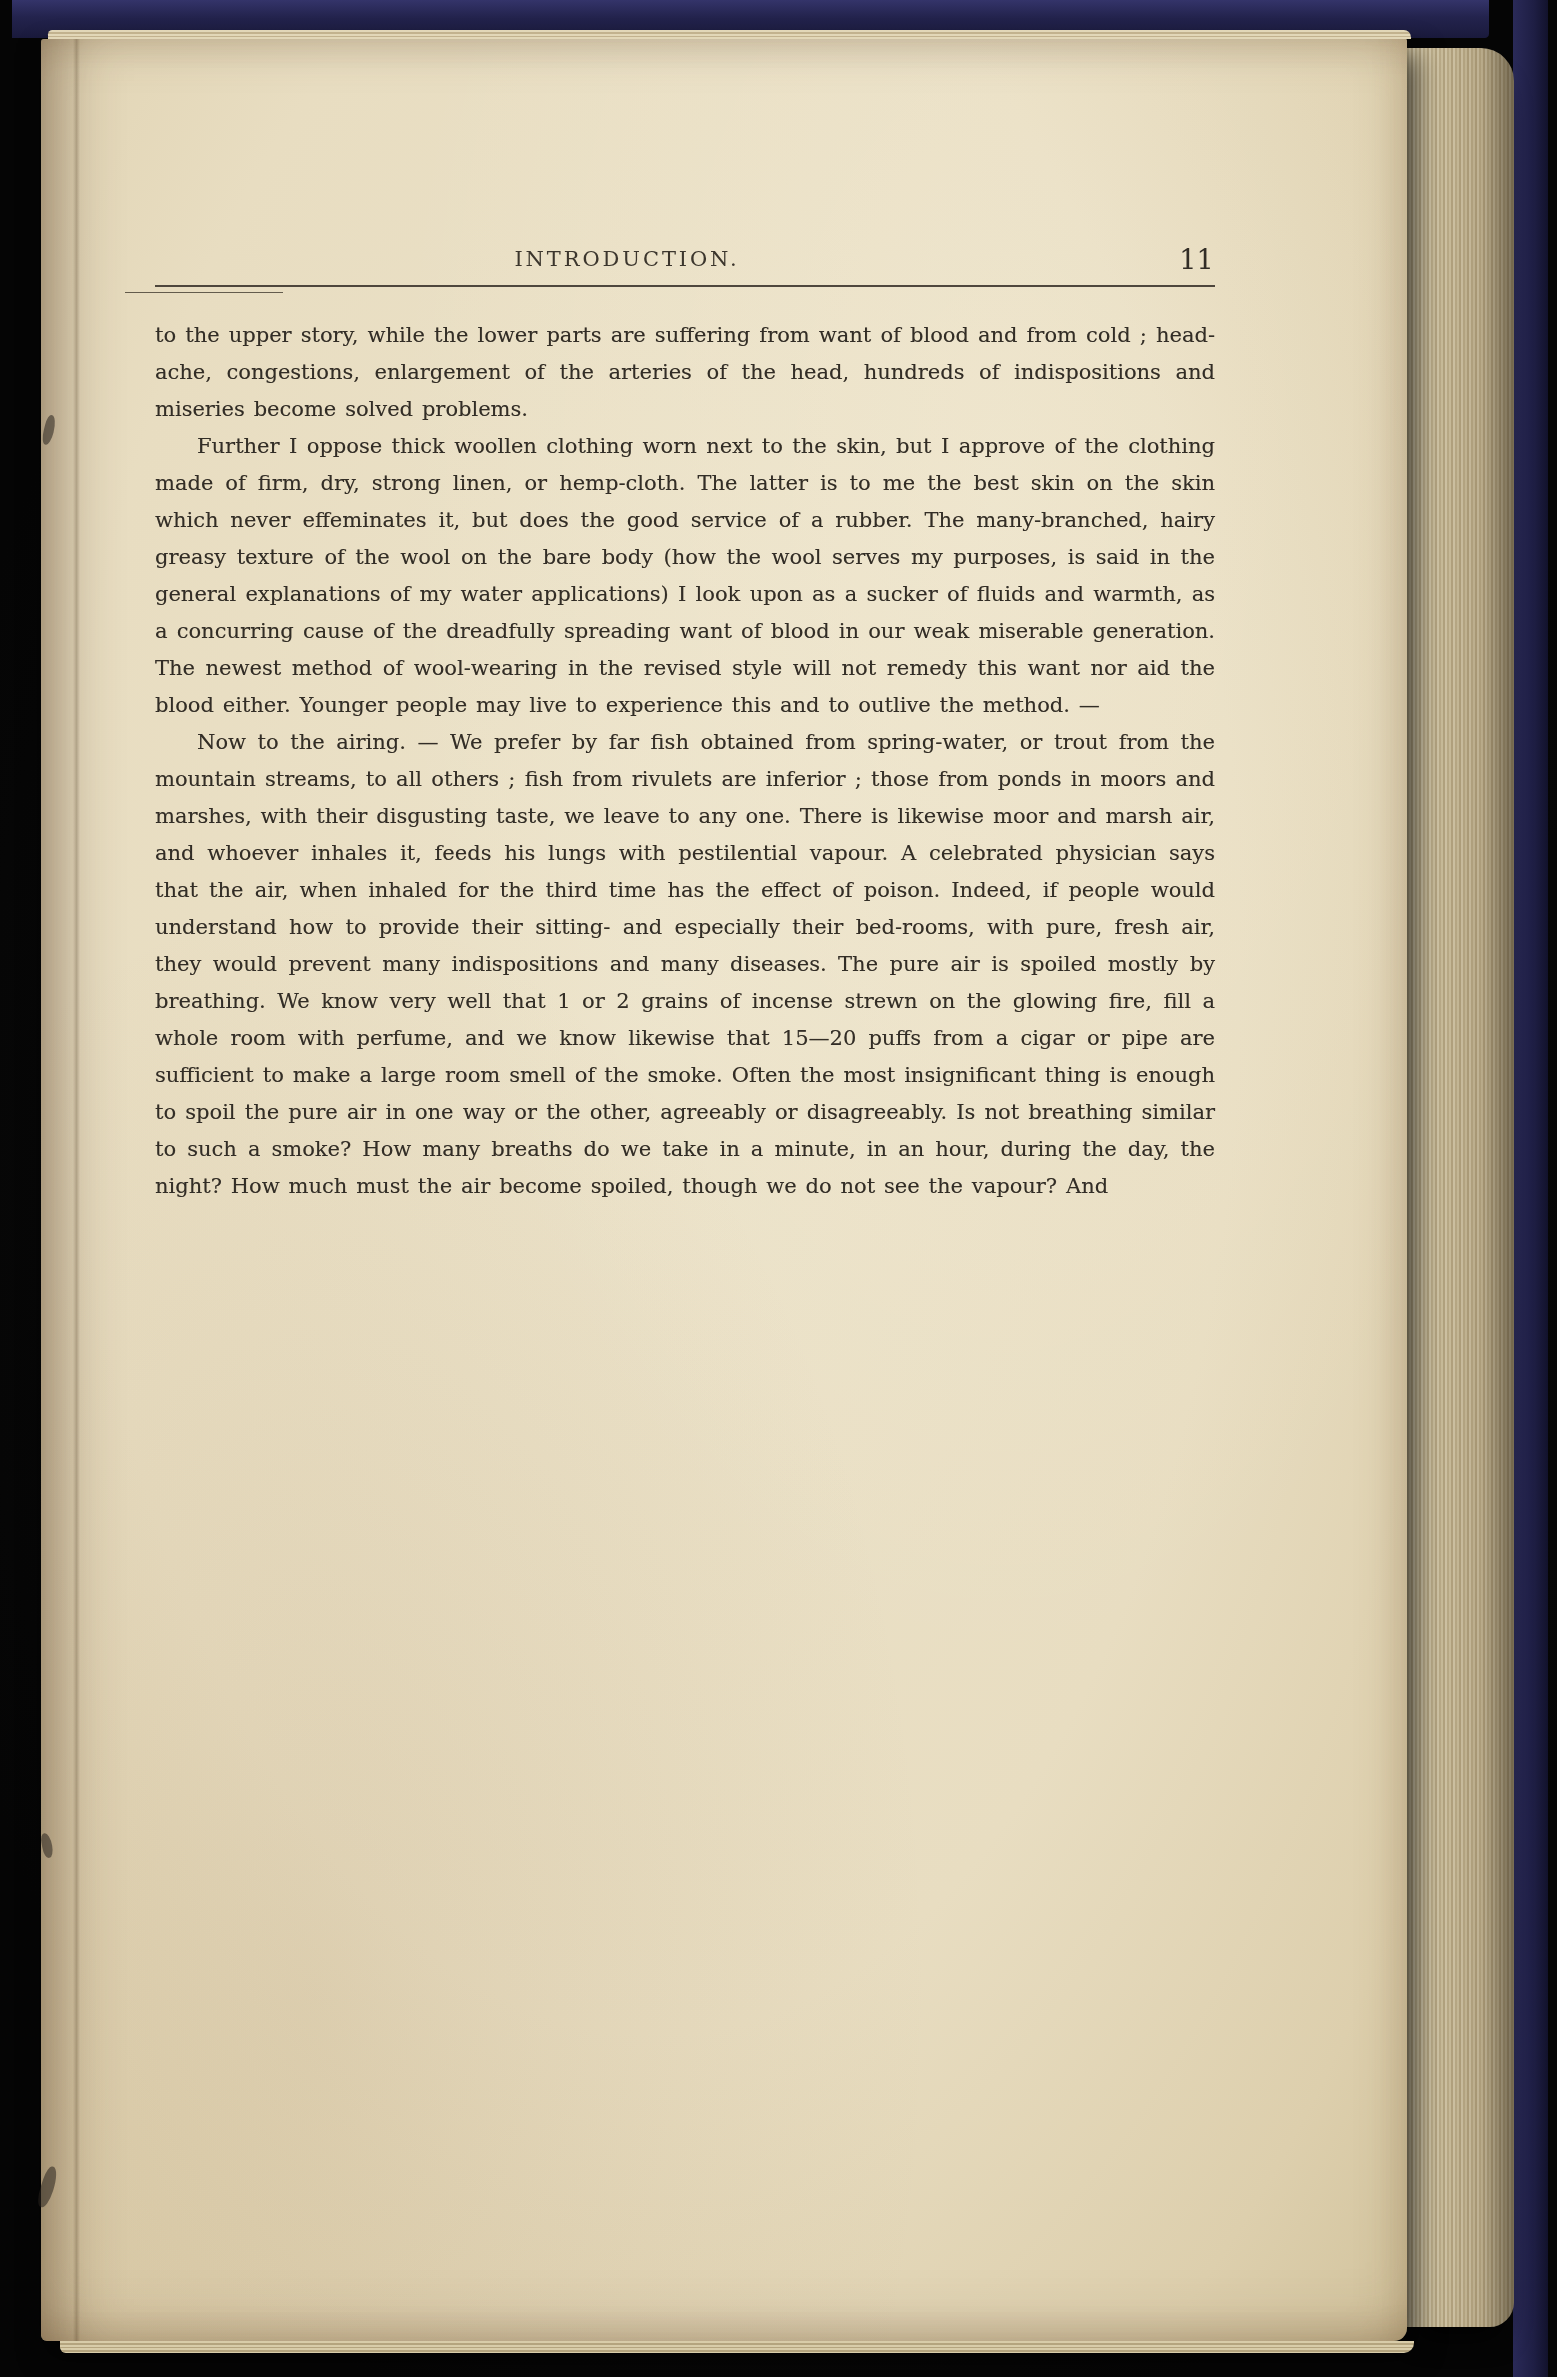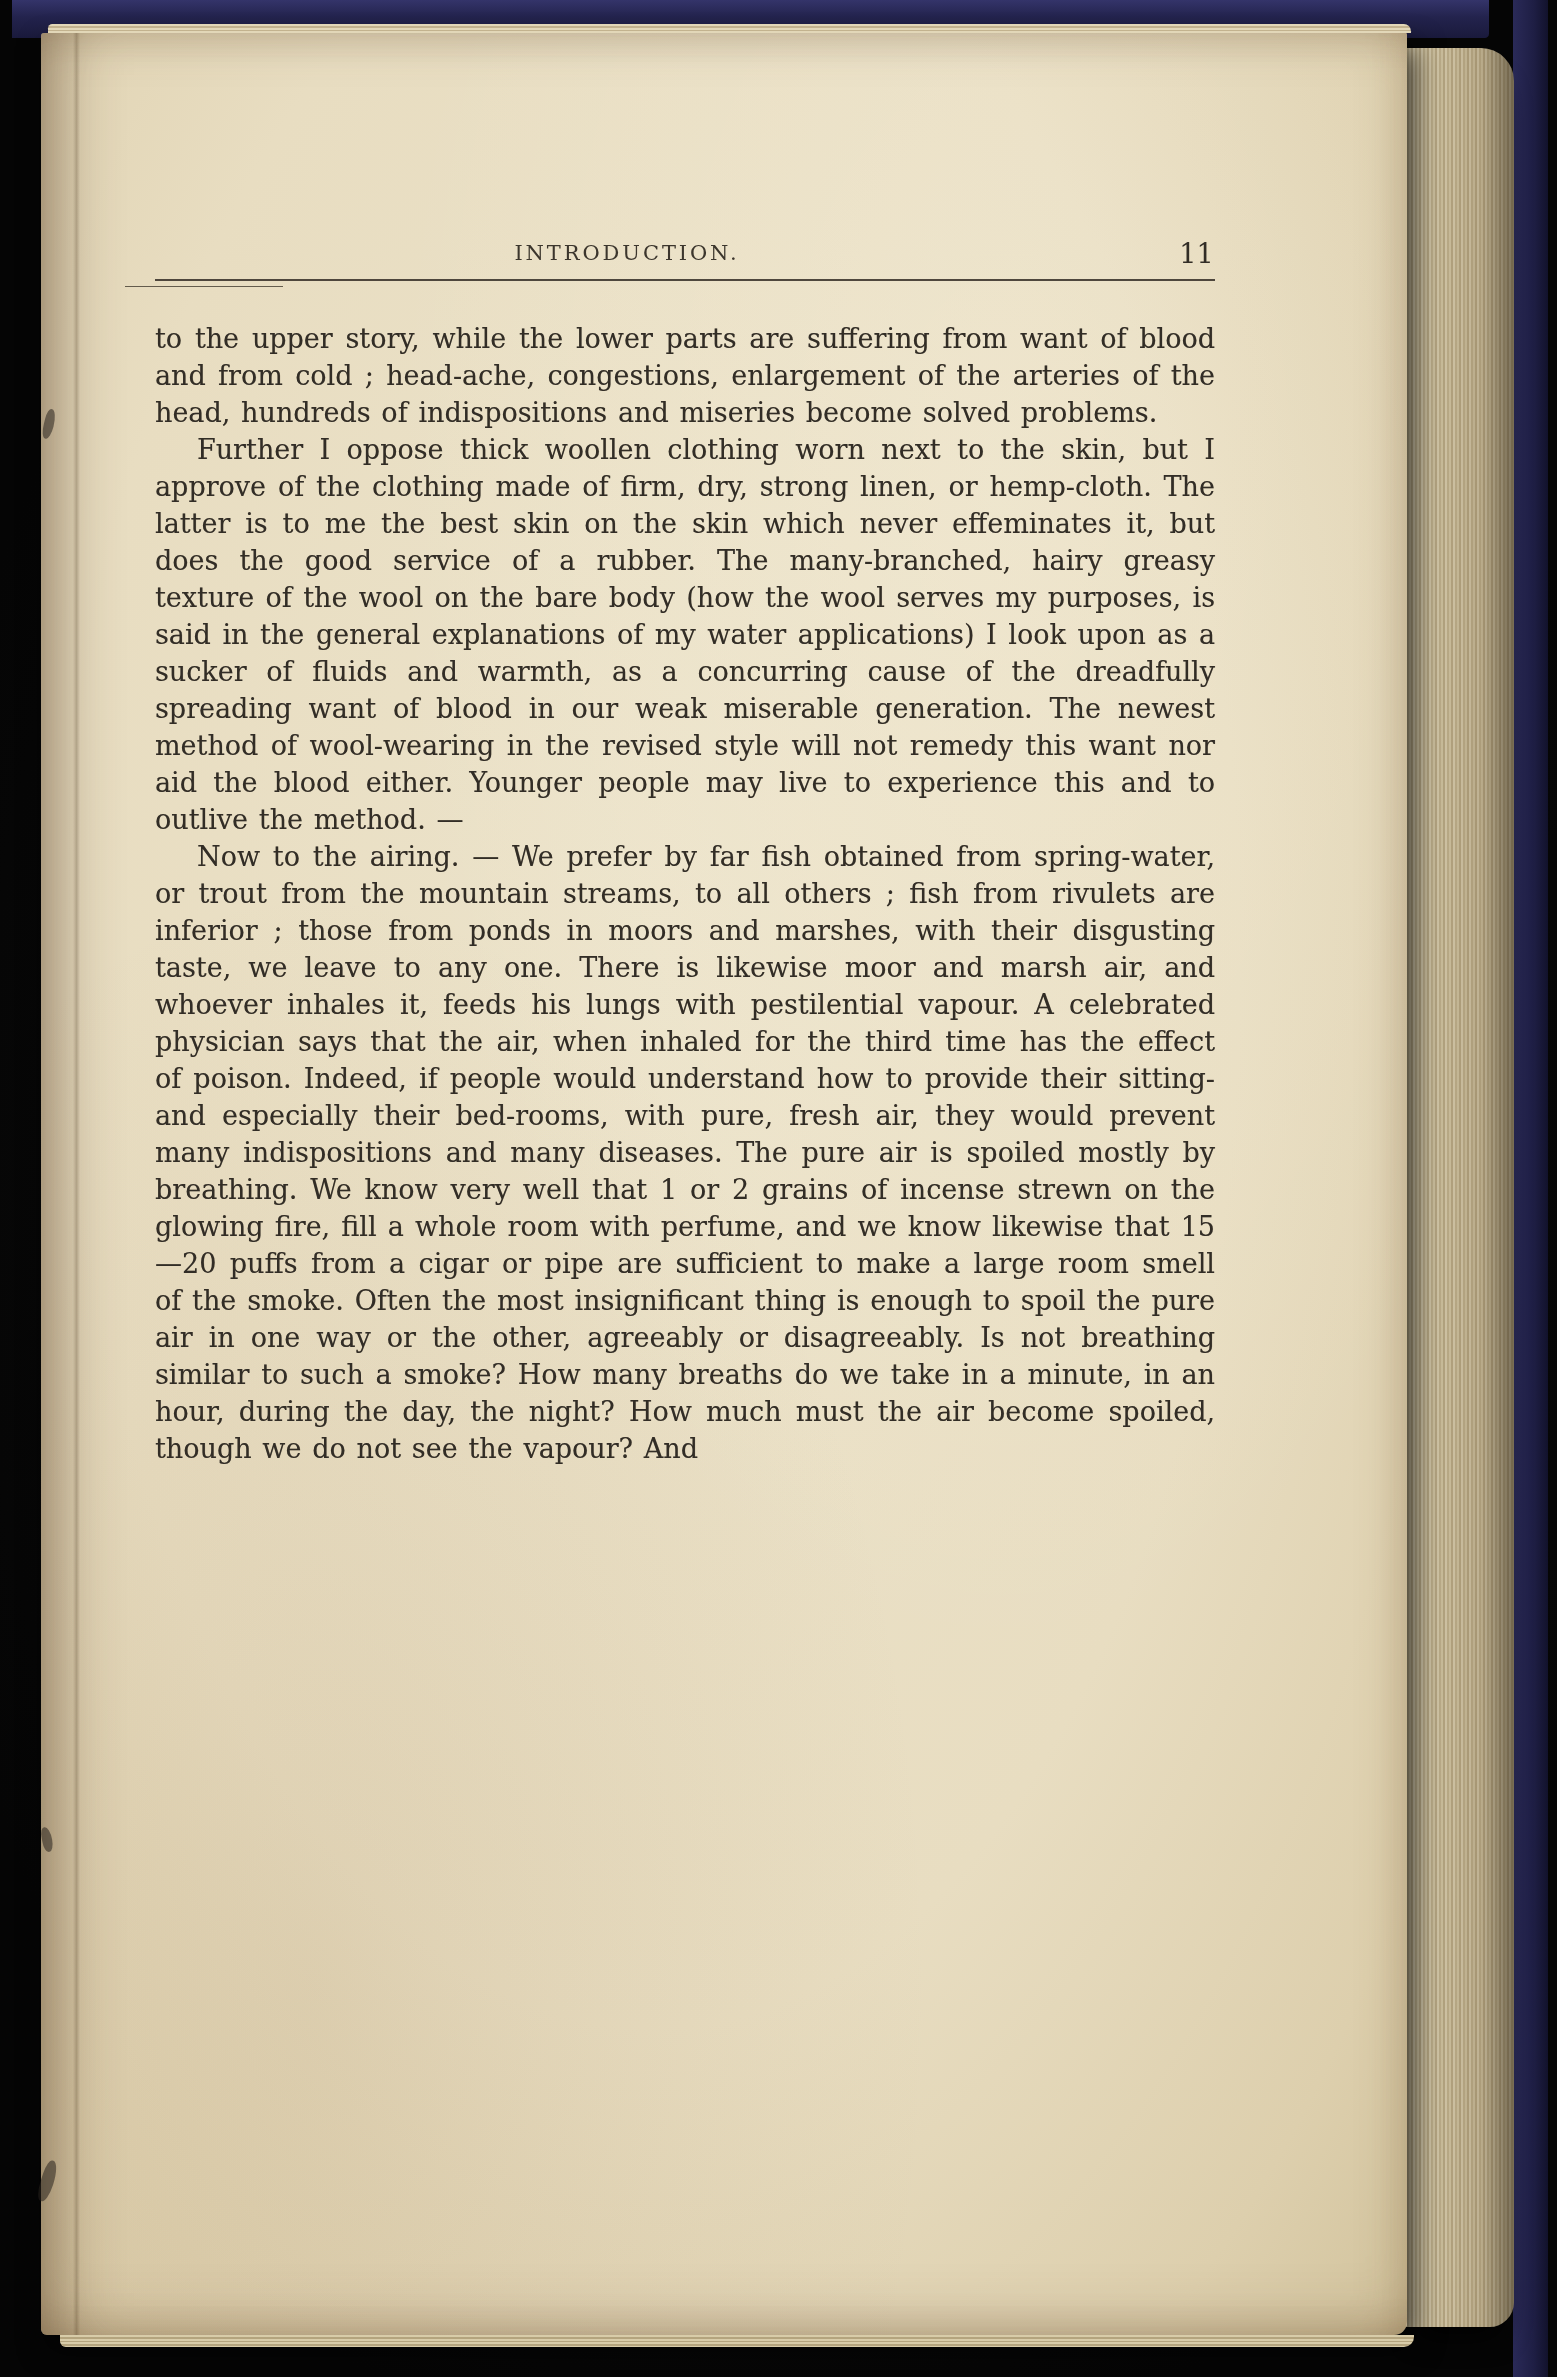--- a/index.html
+++ b/index.html
@@ -47,21 +47,21 @@
         #e0d5b6 0px, #e0d5b6 2.2px,
         #c7b995 2.2px, #c7b995 3.6px,
         #d9cdab 3.6px, #d9cdab 6.5px,
         #bfb08c 6.5px, #bfb08c 8px);
     box-shadow: 0 22px 29px -14.5px rgba(0,0,0,0.8);
   }
 
   
   .page {
     position: absolute;
-    left: 41px; top: 33px;
+    left: 41px; top: 39px;
     width: 1366px; height: 2302px;
     border-radius: 2.9px 1.4px 13px 5.8px;
     background:
       radial-gradient(ellipse at 70% 20%, rgba(255,250,235,0.25) 0%, rgba(255,250,235,0) 45%),
       radial-gradient(ellipse at 20% 85%, rgba(150,115,70,0.12) 0%, rgba(150,115,70,0) 40%),
       radial-gradient(ellipse at 45% 40%, #ece3ca 0%, #e8ddc1 55%, #ddcfad 85%, #d2c39d 100%);
     box-shadow:
       inset 51px 0 65px -36px rgba(70,45,20,0.45),
       inset -24.6px 0 51px -24.6px rgba(120,90,50,0.30),
       inset 0 -36px 65px -36px rgba(100,70,40,0.35),
@@ -145,22 +145,22 @@
   }
   .header-rule-tick {
     width: 158px;
     height: 1.4px;
     margin-top: 5px;
     margin-left: -30px;
     background: rgba(55,48,38,0.75);
   }
 
   .text-block {
-    margin-top: 33px;
-    font-size: 27px;
+    margin-top: 24px;
+    font-size: 21px;
     line-height: 37px;
     text-align: justify;
     word-spacing: 2.2px;
     color: #322d26;
     text-shadow: 0.2px 0.2px 0.4px rgba(50,40,30,0.35);
   }
   .text-block p {
     margin: 0;
     text-indent: 42px;
   }

